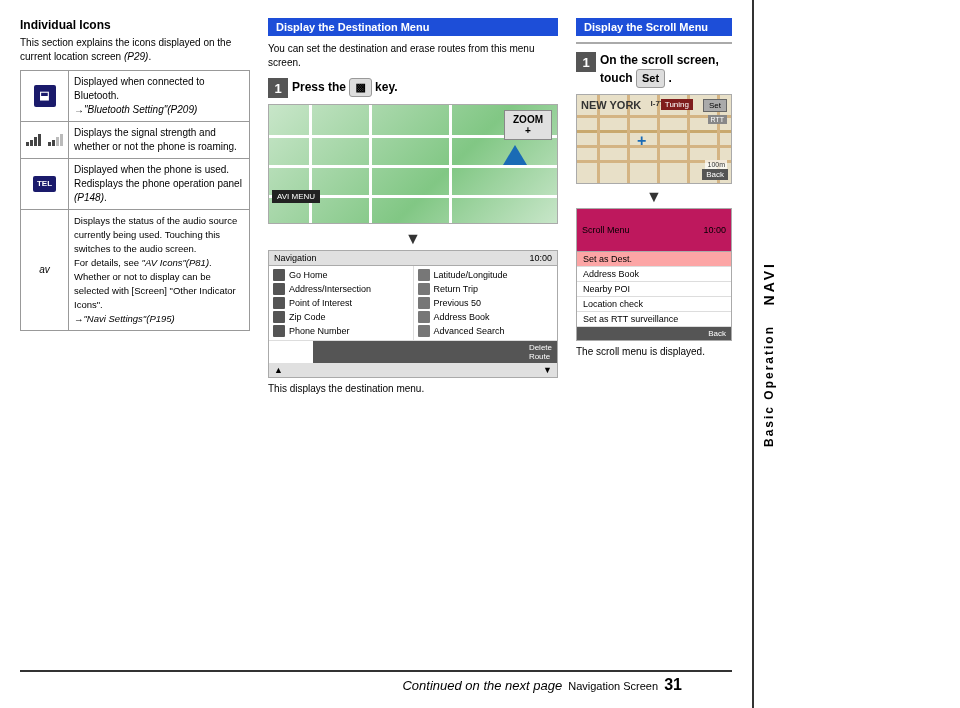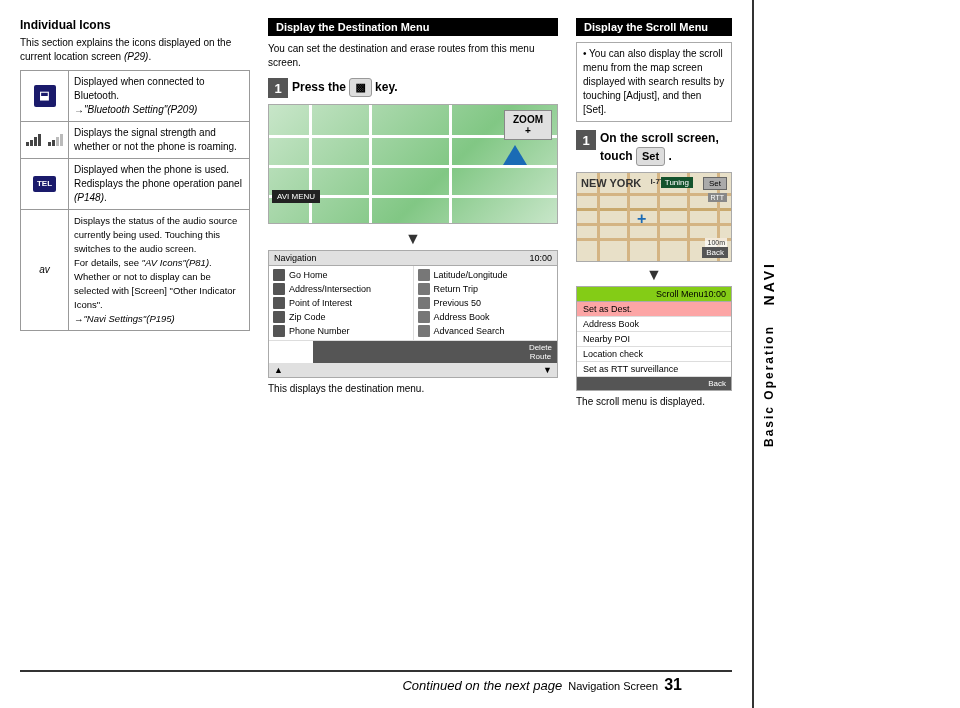--- a/index.html
+++ b/index.html
@@ -51,21 +51,21 @@
     }
 
     
     .section-title-bold {
       font-size: 12px;
       font-weight: bold;
       margin-bottom: 4px;
     }
 
     .section-title-box {
-      background: #000000;
+      background: #1d4ed8;
       color: #fff;
       font-size: 11px;
       font-weight: bold;
       padding: 3px 8px;
       margin-bottom: 6px;
       display: inline-block;
       width: 100%;
     }
 
     
@@ -235,21 +235,21 @@
       width: 12px;
       height: 12px;
       background: #555;
       border-radius: 1px;
       display: inline-block;
       flex-shrink: 0;
     }
     .dest-menu-footer {
       background: #555;
       color: #fff;
-      text-align: center;
+      text-align: left;
       padding: 2px 5px;
       font-size: 8px;
       display: flex;
       justify-content: flex-end;
       gap: 4px;
       margin-left: 44px;
     }
     .dest-menu-nav {
       display: flex;
       justify-content: space-between;
@@ -299,21 +299,21 @@
       right: 4px;
       background: #aaa;
       border: 1px solid #666;
       font-size: 8px;
       padding: 1px 5px;
     }
     .map-ny-tuning {
       position: absolute;
       top: 4px;
       right: 38px;
-      background: #14532d;
+      background: #7f1d1d;
       color: #fff;
       font-size: 8px;
       padding: 1px 4px;
     }
     .map-ny-back {
       position: absolute;
       bottom: 3px;
       right: 3px;
       background: #555;
       color: #fff;
@@ -339,24 +339,24 @@
       padding: 1px 2px;
     }
 
     
     .scroll-menu {
       border: 1px solid #aaa;
       width: 100%;
       font-size: 9px;
     }
     .scroll-menu-header {
-      background: #84cc16;
-      display: flex;
-      justify-content: flex-end;
-      padding: 2px 5px;
+      background: #be185d;
+      display: flex;
+      justify-content: space-between;
+      padding: 16px 5px;
       border-bottom: 1px solid #aaa;
     }
     .scroll-menu-item {
       padding: 2px 6px;
       border-bottom: 1px solid #ddd;
       font-size: 9px;
     }
     .scroll-menu-item.active {
       background: #fca5a5;
     }
@@ -605,23 +605,20 @@
 
         <p style="font-size:10px; margin-top:5px;">This displays the destination menu.</p>
       </div>
 
       <div class="right-col">
         <div class="section-title-box">Display the Scroll Menu</div>
 
 
         
         <div class="advice-box">
-          <div class="advice-content">
-            <span>• You can also display the scroll menu from the map screen displayed with search results by touching [Adjust], and then [Set].</span>
-          </div>
         </div>
 
         
         <div class="step-row">
           <div class="step-num">1</div>
           <div class="step-text">
             On the scroll screen, touch <span class="key-btn">Set</span> .
           </div>
         </div>
 

